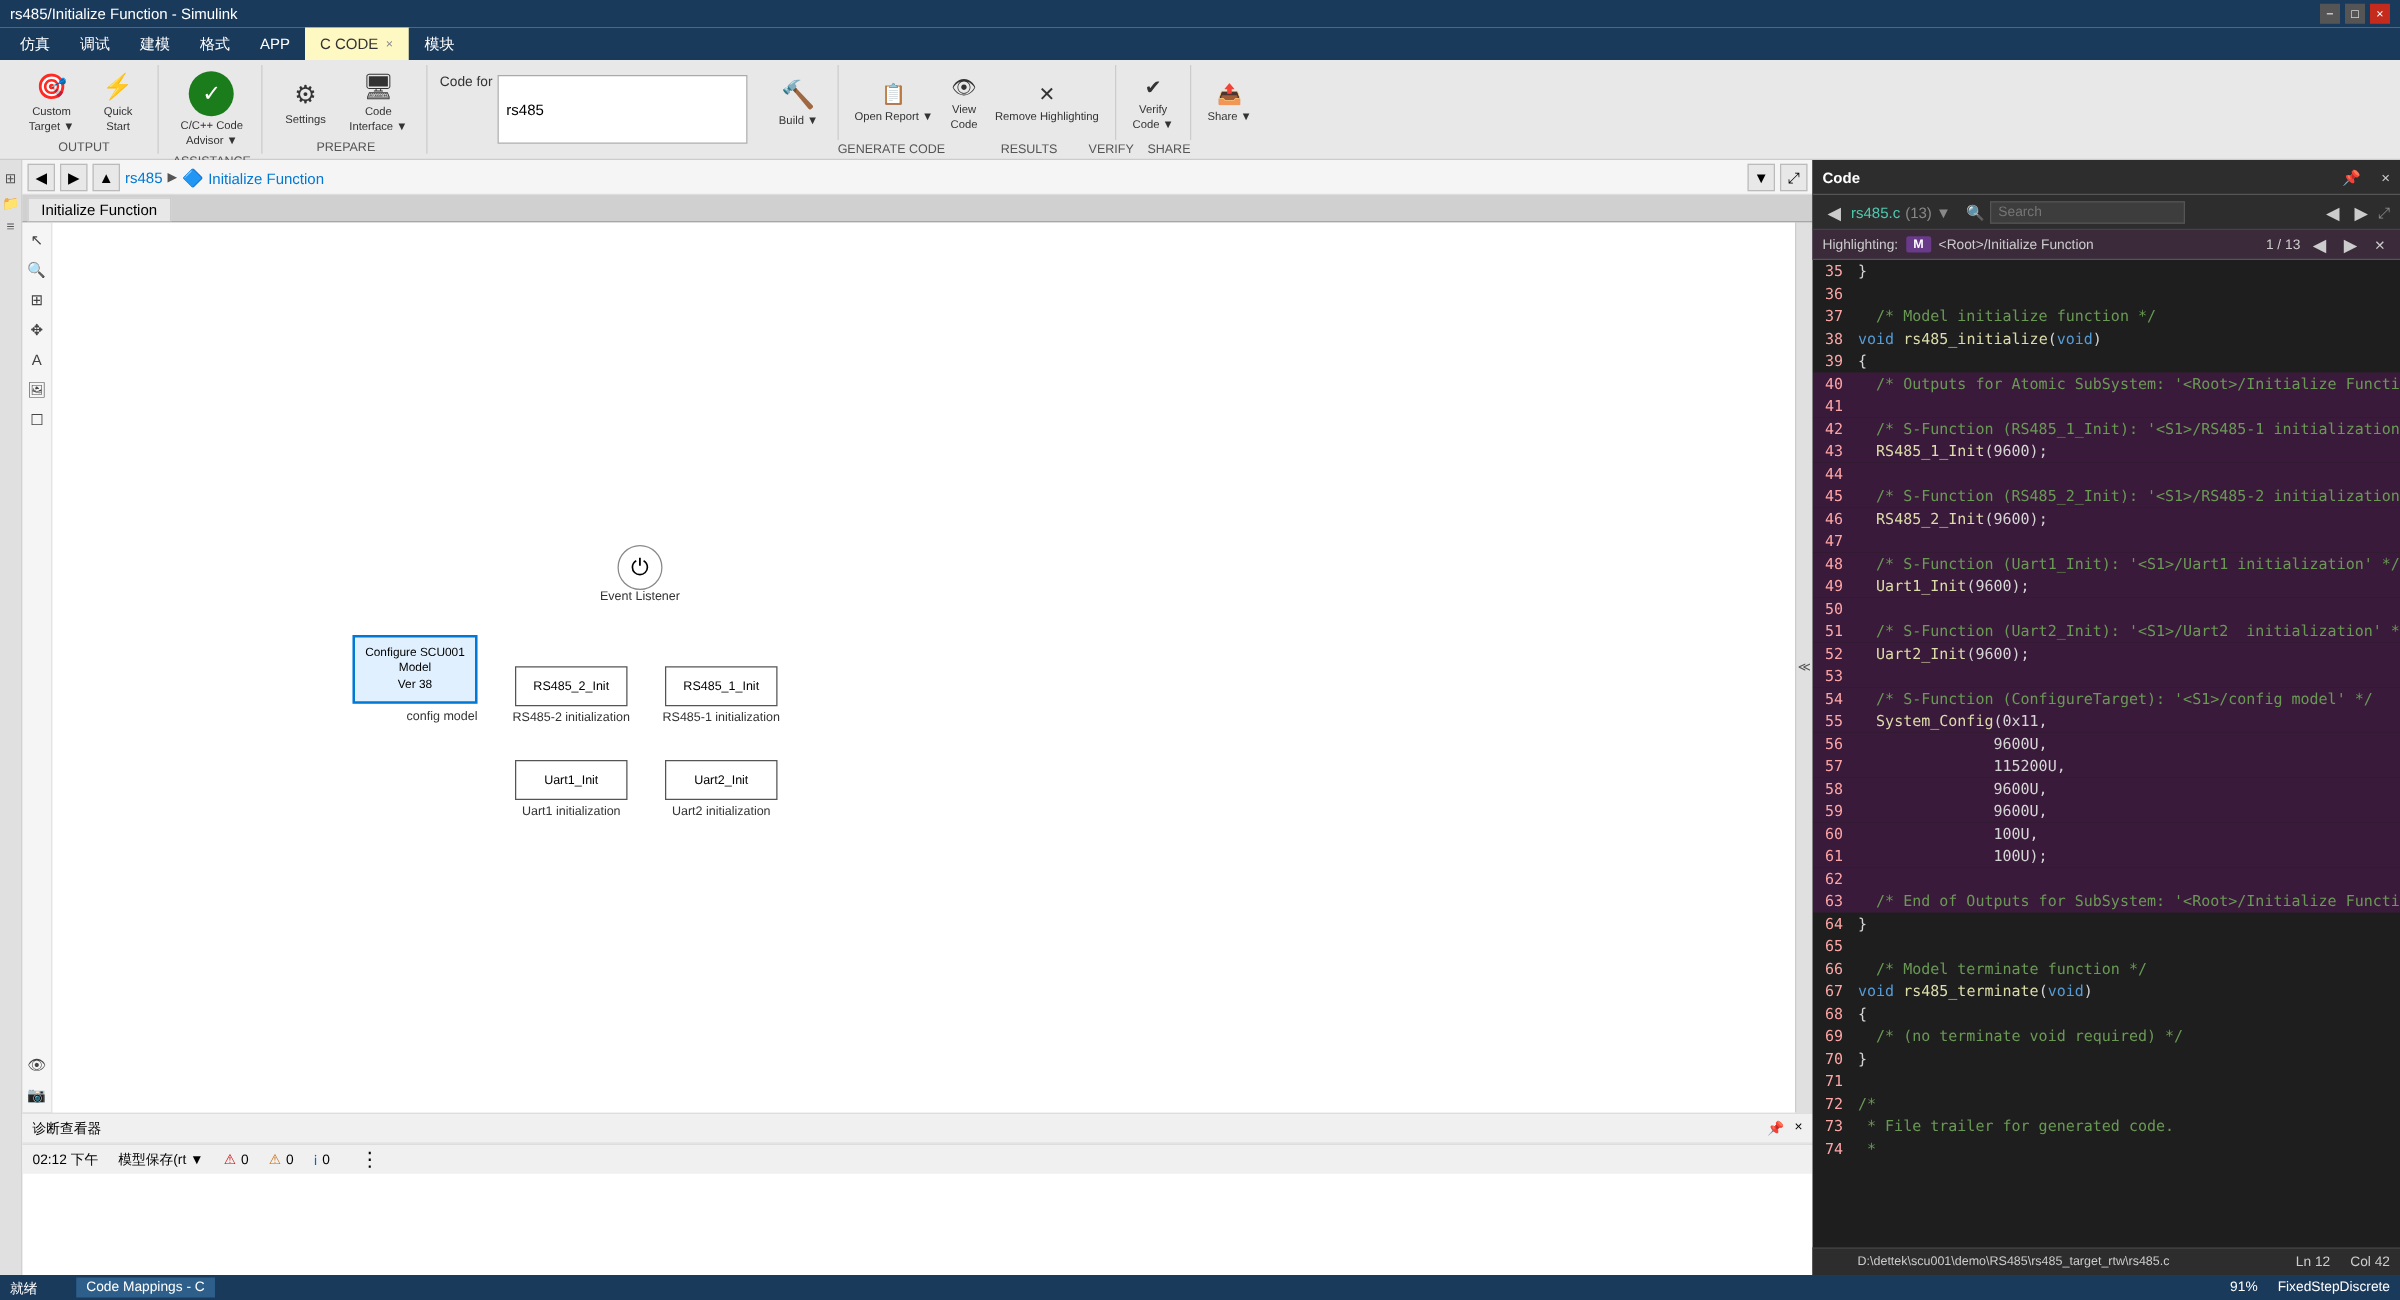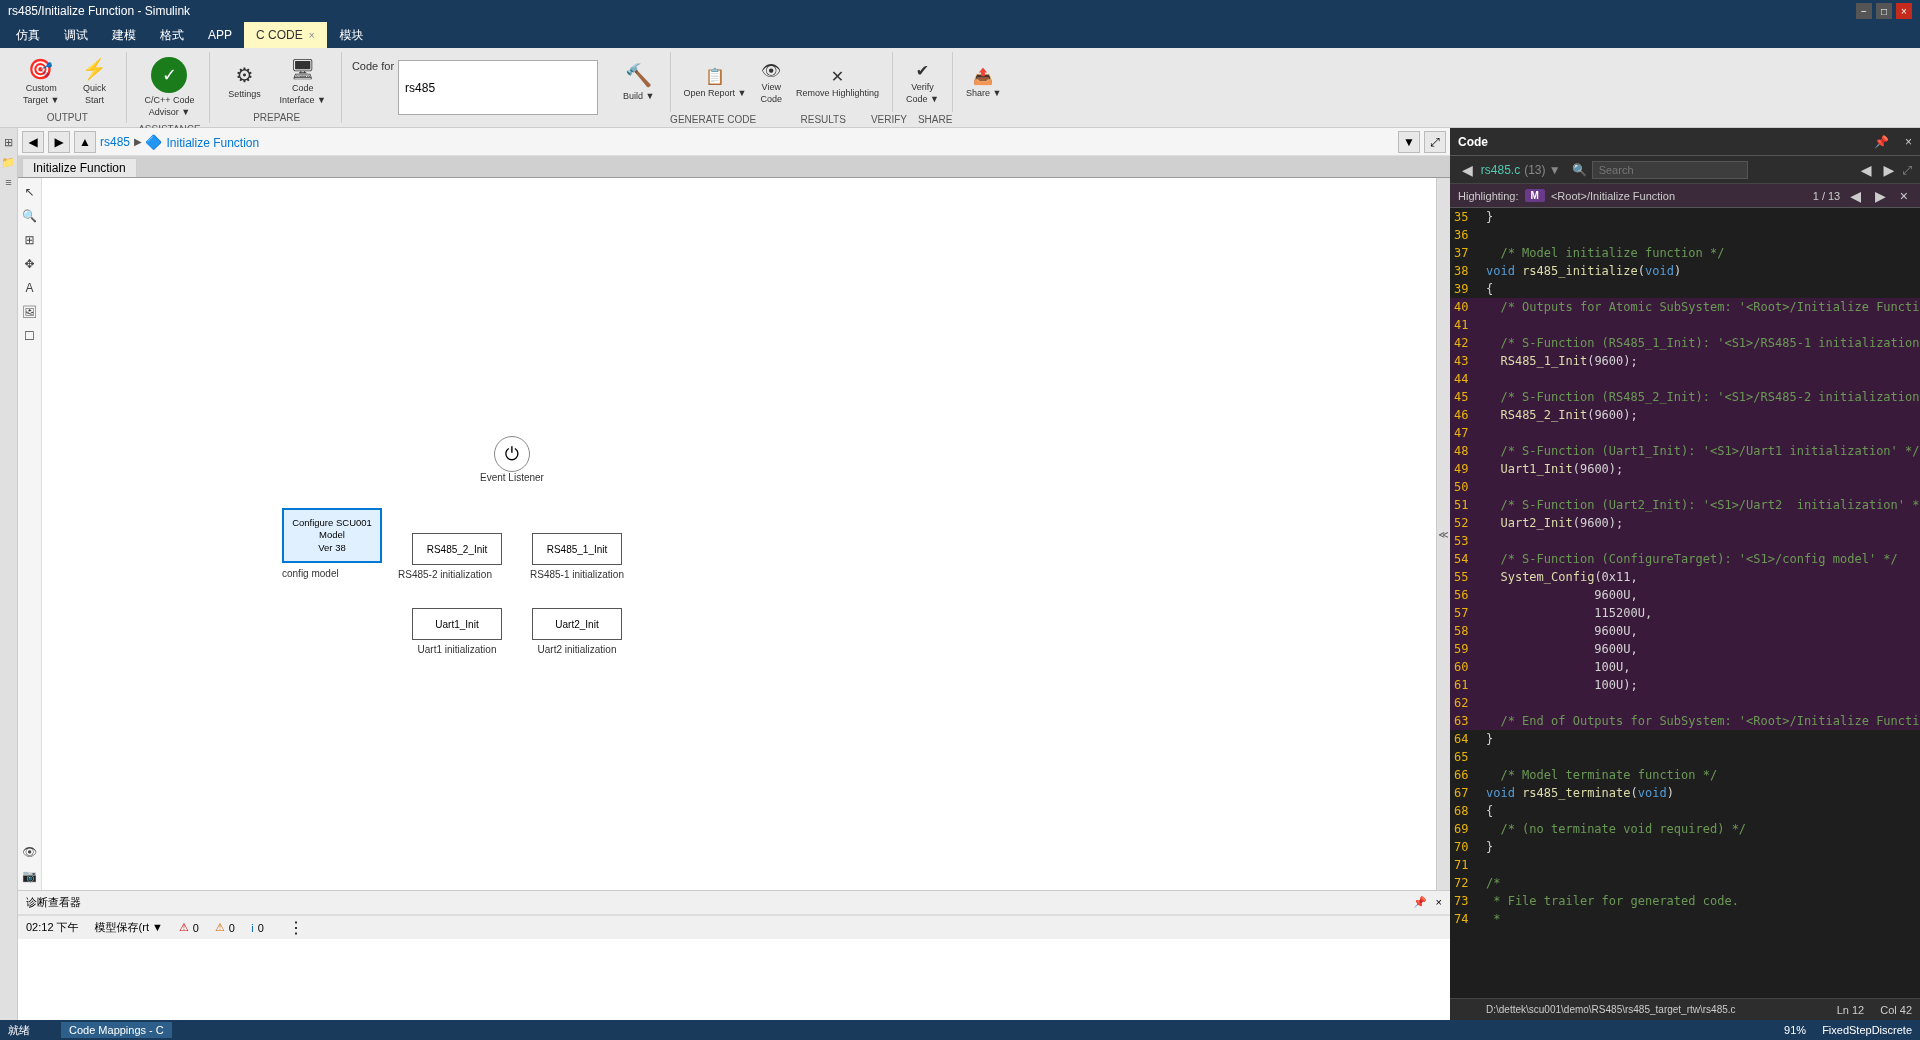--- a/index.html
+++ b/index.html
@@ -291,23 +291,23 @@
       font-family: 'Consolas', monospace;
       font-size: 12px;
       line-height: 1.5;
     }
     .code-line {
       display: flex;
       padding: 0 4px;
     }
     .code-line.highlighted { background: #3a1a3a; }
     .line-num {
-      color: #eab308;
+      color: #fca5a5;
       min-width: 32px;
-      text-align: left;
+      text-align: right;
       padding-right: 12px;
       user-select: none;
     }
     .line-code { color: #d4d4d4; white-space: pre; }
     .code-comment { color: #6a9955; }
     .code-keyword { color: #569cd6; }
     .code-func { color: #dcdcaa; }
 
     
     .diagnostic-panel {
@@ -439,21 +439,21 @@
       align-items: center;
       justify-content: center;
       font-size: 10px;
       text-align: center;
       padding: 4px;
     }
     .block-name {
       position: absolute;
       font-size: 10px;
       color: #333;
-      text-align: left;
+      text-align: right;
       white-space: nowrap;
       pointer-events: none;
     }
 
     
     .side-collapse {
       width: 14px;
       background: #e0e0e0;
       border-left: 1px solid #ccc;
       cursor: pointer;
@@ -633,21 +633,21 @@
               </div>
 
               <div class="config-block" style="left:240px;top:330px;width:100px;height:55px;">
                 <span style="font-size:9.5px;line-height:1.3;">Configure SCU001 Model<br>Ver 38</span>
               </div>
               <div class="block-name" style="left:240px;top:390px;width:100px;">config model</div>
 
               <div class="normal-block" style="left:370px;top:355px;width:90px;height:32px;">
                 <span style="font-size:10px;">RS485_2_Init</span>
               </div>
-              <div class="block-name" style="left:346px;top:391px;width:114px;text-align:center;">RS485-2 initialization</div>
+              <div class="block-name" style="left:358px;top:391px;width:114px;text-align:center;">RS485-2 initialization</div>
 
               <div class="normal-block" style="left:490px;top:355px;width:90px;height:32px;">
                 <span style="font-size:10px;">RS485_1_Init</span>
               </div>
               <div class="block-name" style="left:478px;top:391px;width:114px;text-align:center;">RS485-1 initialization</div>
 
               <div class="normal-block" style="left:370px;top:430px;width:90px;height:32px;">
                 <span style="font-size:10px;">Uart1_Init</span>
               </div>
               <div class="block-name" style="left:358px;top:466px;width:114px;text-align:center;">Uart1 initialization</div>

